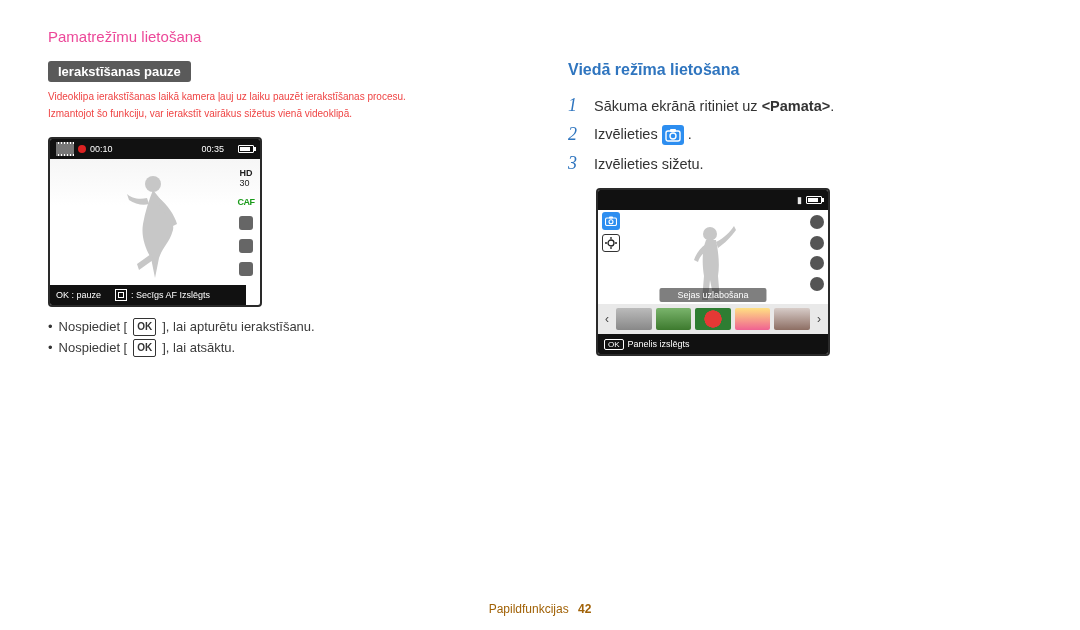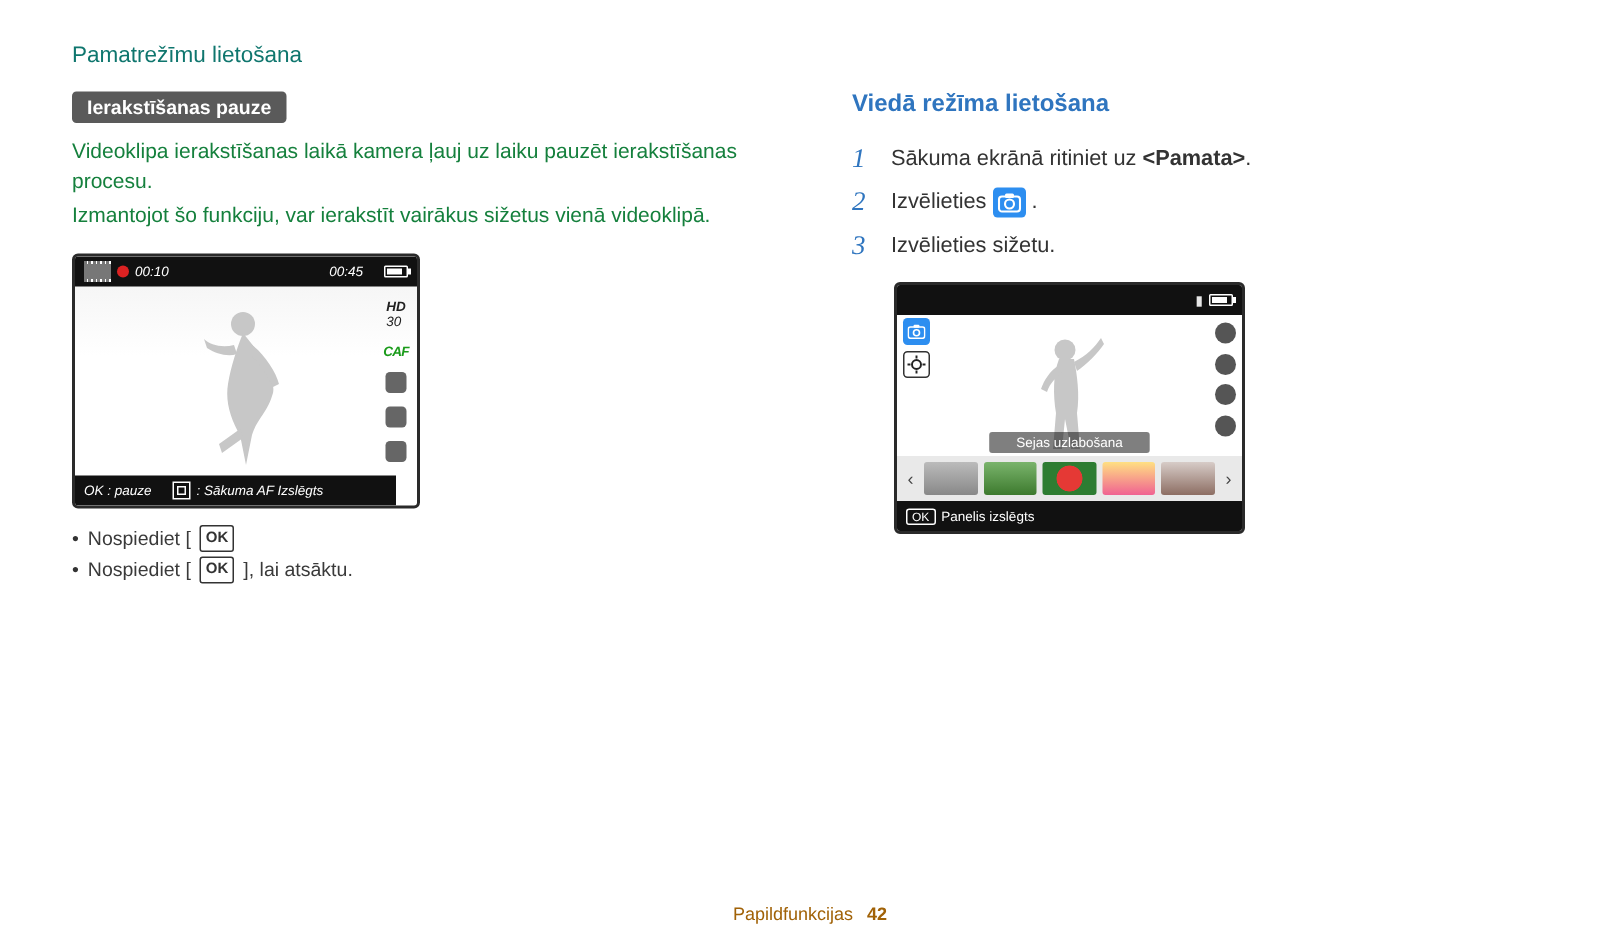--- a/index.html
+++ b/index.html
@@ -10,37 +10,37 @@
     height: 630px;
     background: #fff;
     position: relative;
     padding: 28px 48px 0 48px;
   }
   .columns { display: flex; gap: 56px; margin-top: 8px; }
   .col { flex: 1; }
 
   .page-section-header {
     font-size: 15px;
-    color: #0f766e;
+    color: #ec4899;
     font-weight: 400;
     margin-bottom: 16px;
   }
 
   .tag {
     display: inline-block;
     background: #5a5a5a;
     color: #fff;
     font-weight: 700;
     font-size: 13px;
     padding: 3px 10px;
     border-radius: 3px;
     margin-bottom: 8px;
   }
 
-  .body-text { font-size: 14px; line-height: 1.45; color: #15803d; }
+  .body-text { font-size: 10px; line-height: 1.45; color: #ef4444; }
   .body-text p { margin-bottom: 2px; }
 
   .h2-blue {
     color: #2f75bf;
     font-size: 16px;
     font-weight: 700;
     margin-bottom: 10px;
   }
 
   .steps { margin-top: 16px; }
@@ -59,27 +59,26 @@
     font-weight: 400;
     font-family: "Times New Roman", serif;
     width: 16px;
   }
   .step b { font-weight: 700; }
 
   
   .lcd {
     border: 2px solid #2a2a2a;
     border-radius: 4px;
-    width: 232px;
+    width: 214px;
     height: 170px;
     margin-top: 16px;
     position: relative;
     background: linear-gradient(#f2f2f2, #fff 40%);
     overflow: hidden;
-    font-style: italic;
   }
   .lcd .topbar {
     height: 20px;
     background: #111;
     display: flex;
     align-items: center;
     color: #fff;
     font-size: 9px;
     padding: 0 6px;
     gap: 4px;
@@ -210,21 +209,21 @@
       <p>Izmantojot šo funkciju, var ierakstīt vairākus sižetus vienā videoklipā.</p>
     </div>
 
     
     <div class="lcd">
       <div class="topbar">
         <span class="film-icon"></span>
         <span class="rec-dot"></span>
         <span>00:10</span>
         <span class="spacer"></span>
-        <span>00:45</span>
+        <span>00:35</span>
         <span style="width:6px"></span>
         <span class="battery-icon">
             <span class="fill"></span>
           </span>
       </div>
       <div class="right-icons">
         <span style="color:#222;font-weight:700;font-size:9px"><span>HD</span><br><span style="font-weight:400">30</span></span>
         <span class="caf">CAF</span>
         <span class="blob"></span>
         <span class="blob"></span>
@@ -238,28 +237,29 @@
             <path d="M22 28 C14 30 6 28 2 24 L4 30 C10 34 18 36 24 34 Z"></path>
             <path d="M34 28 C42 34 50 46 52 54 L48 56 C44 48 38 38 32 34 Z"></path>
             <path d="M12 94 L26 84 L28 90 L14 100 Z"></path>
           </g>
         </svg>
       </div>
       <div class="bottombar">
         <span>OK : pauze</span>
         <span style="width:6px"></span>
         <span class="af-icon"></span>
-        <span>: Sākuma AF Izslēgts</span>
+        <span>: Secīgs AF Izslēgts</span>
       </div>
     </div>
 
     <ul class="bullets">
       <li>
         <span>Nospiediet [</span>
         <span class="ok-box-dark">OK</span>
+        <span>], lai apturētu ierakstīšanu.</span>
       </li>
       <li>
         <span>Nospiediet [</span>
         <span class="ok-box-dark">OK</span>
         <span>], lai atsāktu.</span>
       </li>
     </ul>
   </div>
 
   <div class="col">

